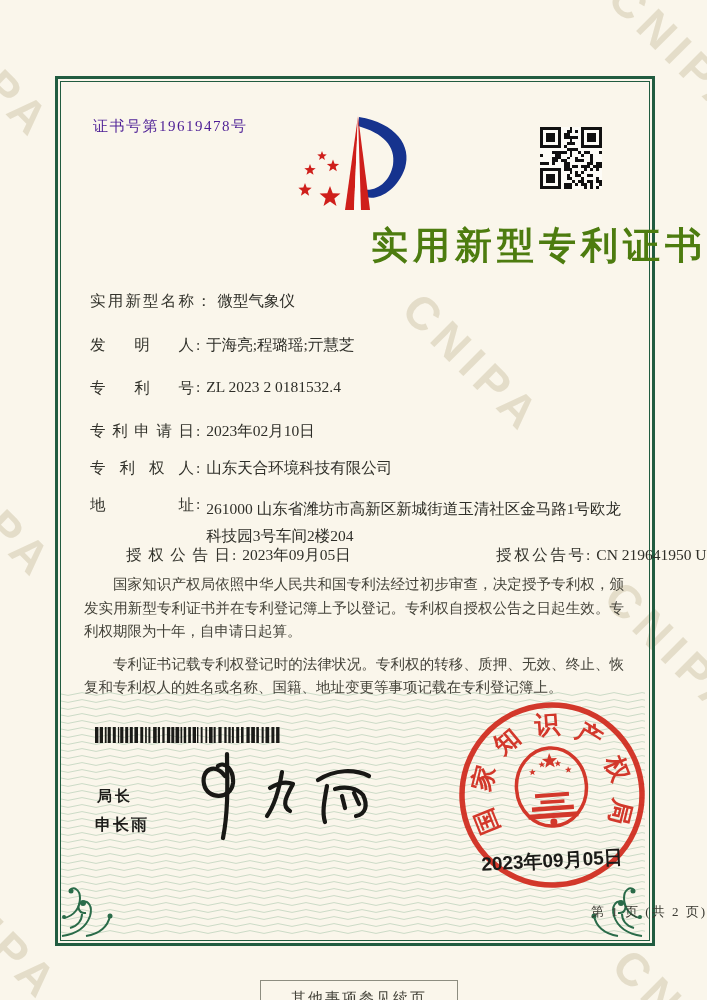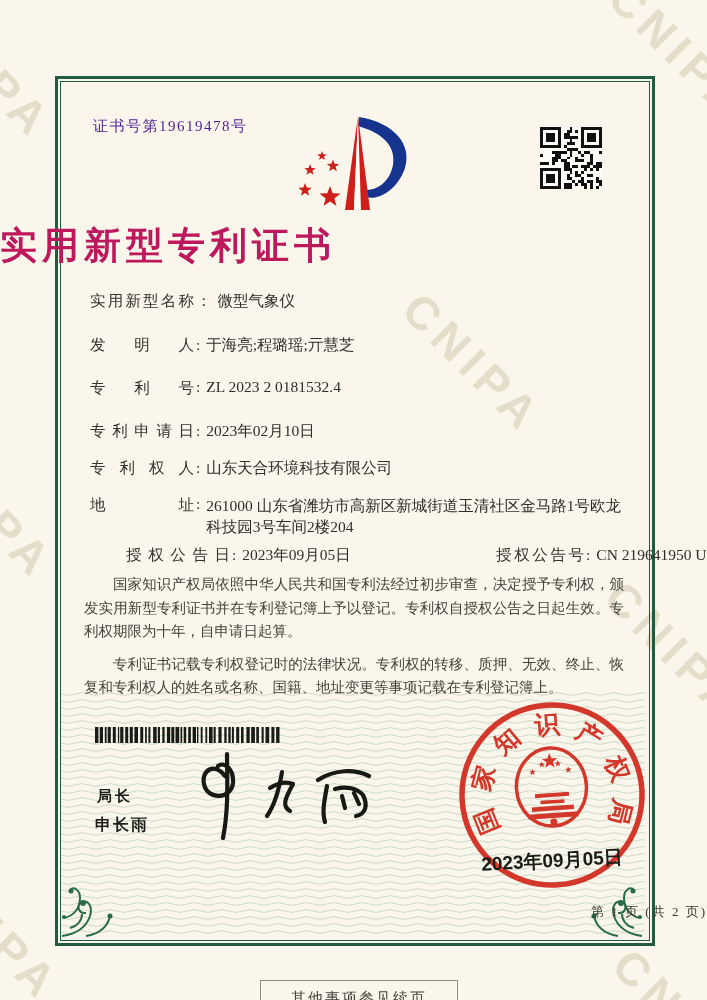--- a/index.html
+++ b/index.html
@@ -23,34 +23,34 @@
   .frame-inner{
     position:absolute; left:2px; top:2px; right:2px; bottom:2px;
     border:1px solid #215c40;
   }
   .waves{ position:absolute; left:61px; top:690px; z-index:1; }
   .content{ position:absolute; inset:0; z-index:2; }
   .cert-no{ position:absolute; left:93px; top:117px; font-size:15px; letter-spacing:1.5px; color:#4c1d95; }
   .logo{ position:absolute; left:288px; top:110px; }
   .qr{ position:absolute; left:540px; top:127px; }
   .title{
-    position:absolute; left:0; right:0; top:221px; text-align:left;
-    font-size:37px; font-weight:bold; letter-spacing:5px; color:#be185d;
+    position:absolute; left:0; right:0; top:221px; text-align:right;
+    font-size:37px; font-weight:bold; letter-spacing:5px; color:#4d7c0f;
   }
   .row{ position:absolute; left:90px; font-size:15.5px; color:#33332c; white-space:nowrap; }
   .flabel{
     display:inline-block; width:104px; vertical-align:top;
     text-align:justify; text-align-last:justify; text-justify:inter-character;
   }
   .flabel2{ display:inline-block; width:88px; text-align:justify; text-align-last:justify; text-justify:inter-character; }
   .colon{ display:inline-block; margin:0 6px 0 2px; }
   .val{ color:#2e2e28; }
   .addr-val{
     display:inline-block; vertical-align:top; white-space:normal;
-    width:418px; line-height:21px;
+    width:418px; line-height:27px;
   }
   .grant-no-group{ position:absolute; left:370px; top:0; }
   .body-text{
     position:absolute; left:84px; top:573px; width:540px;
     font-size:14.5px; line-height:23.5px; color:#44433a; text-align:justify;
   }
   .body-text p{ margin:0; text-indent:2em; }
   .body-text p + p{ margin-top:9px; }
   .barcode{ position:absolute; left:95px; top:727px; }
   .sig-title{ position:absolute; left:97px; top:787px; font-family:"Liberation Sans","DejaVu Sans",sans-serif;

